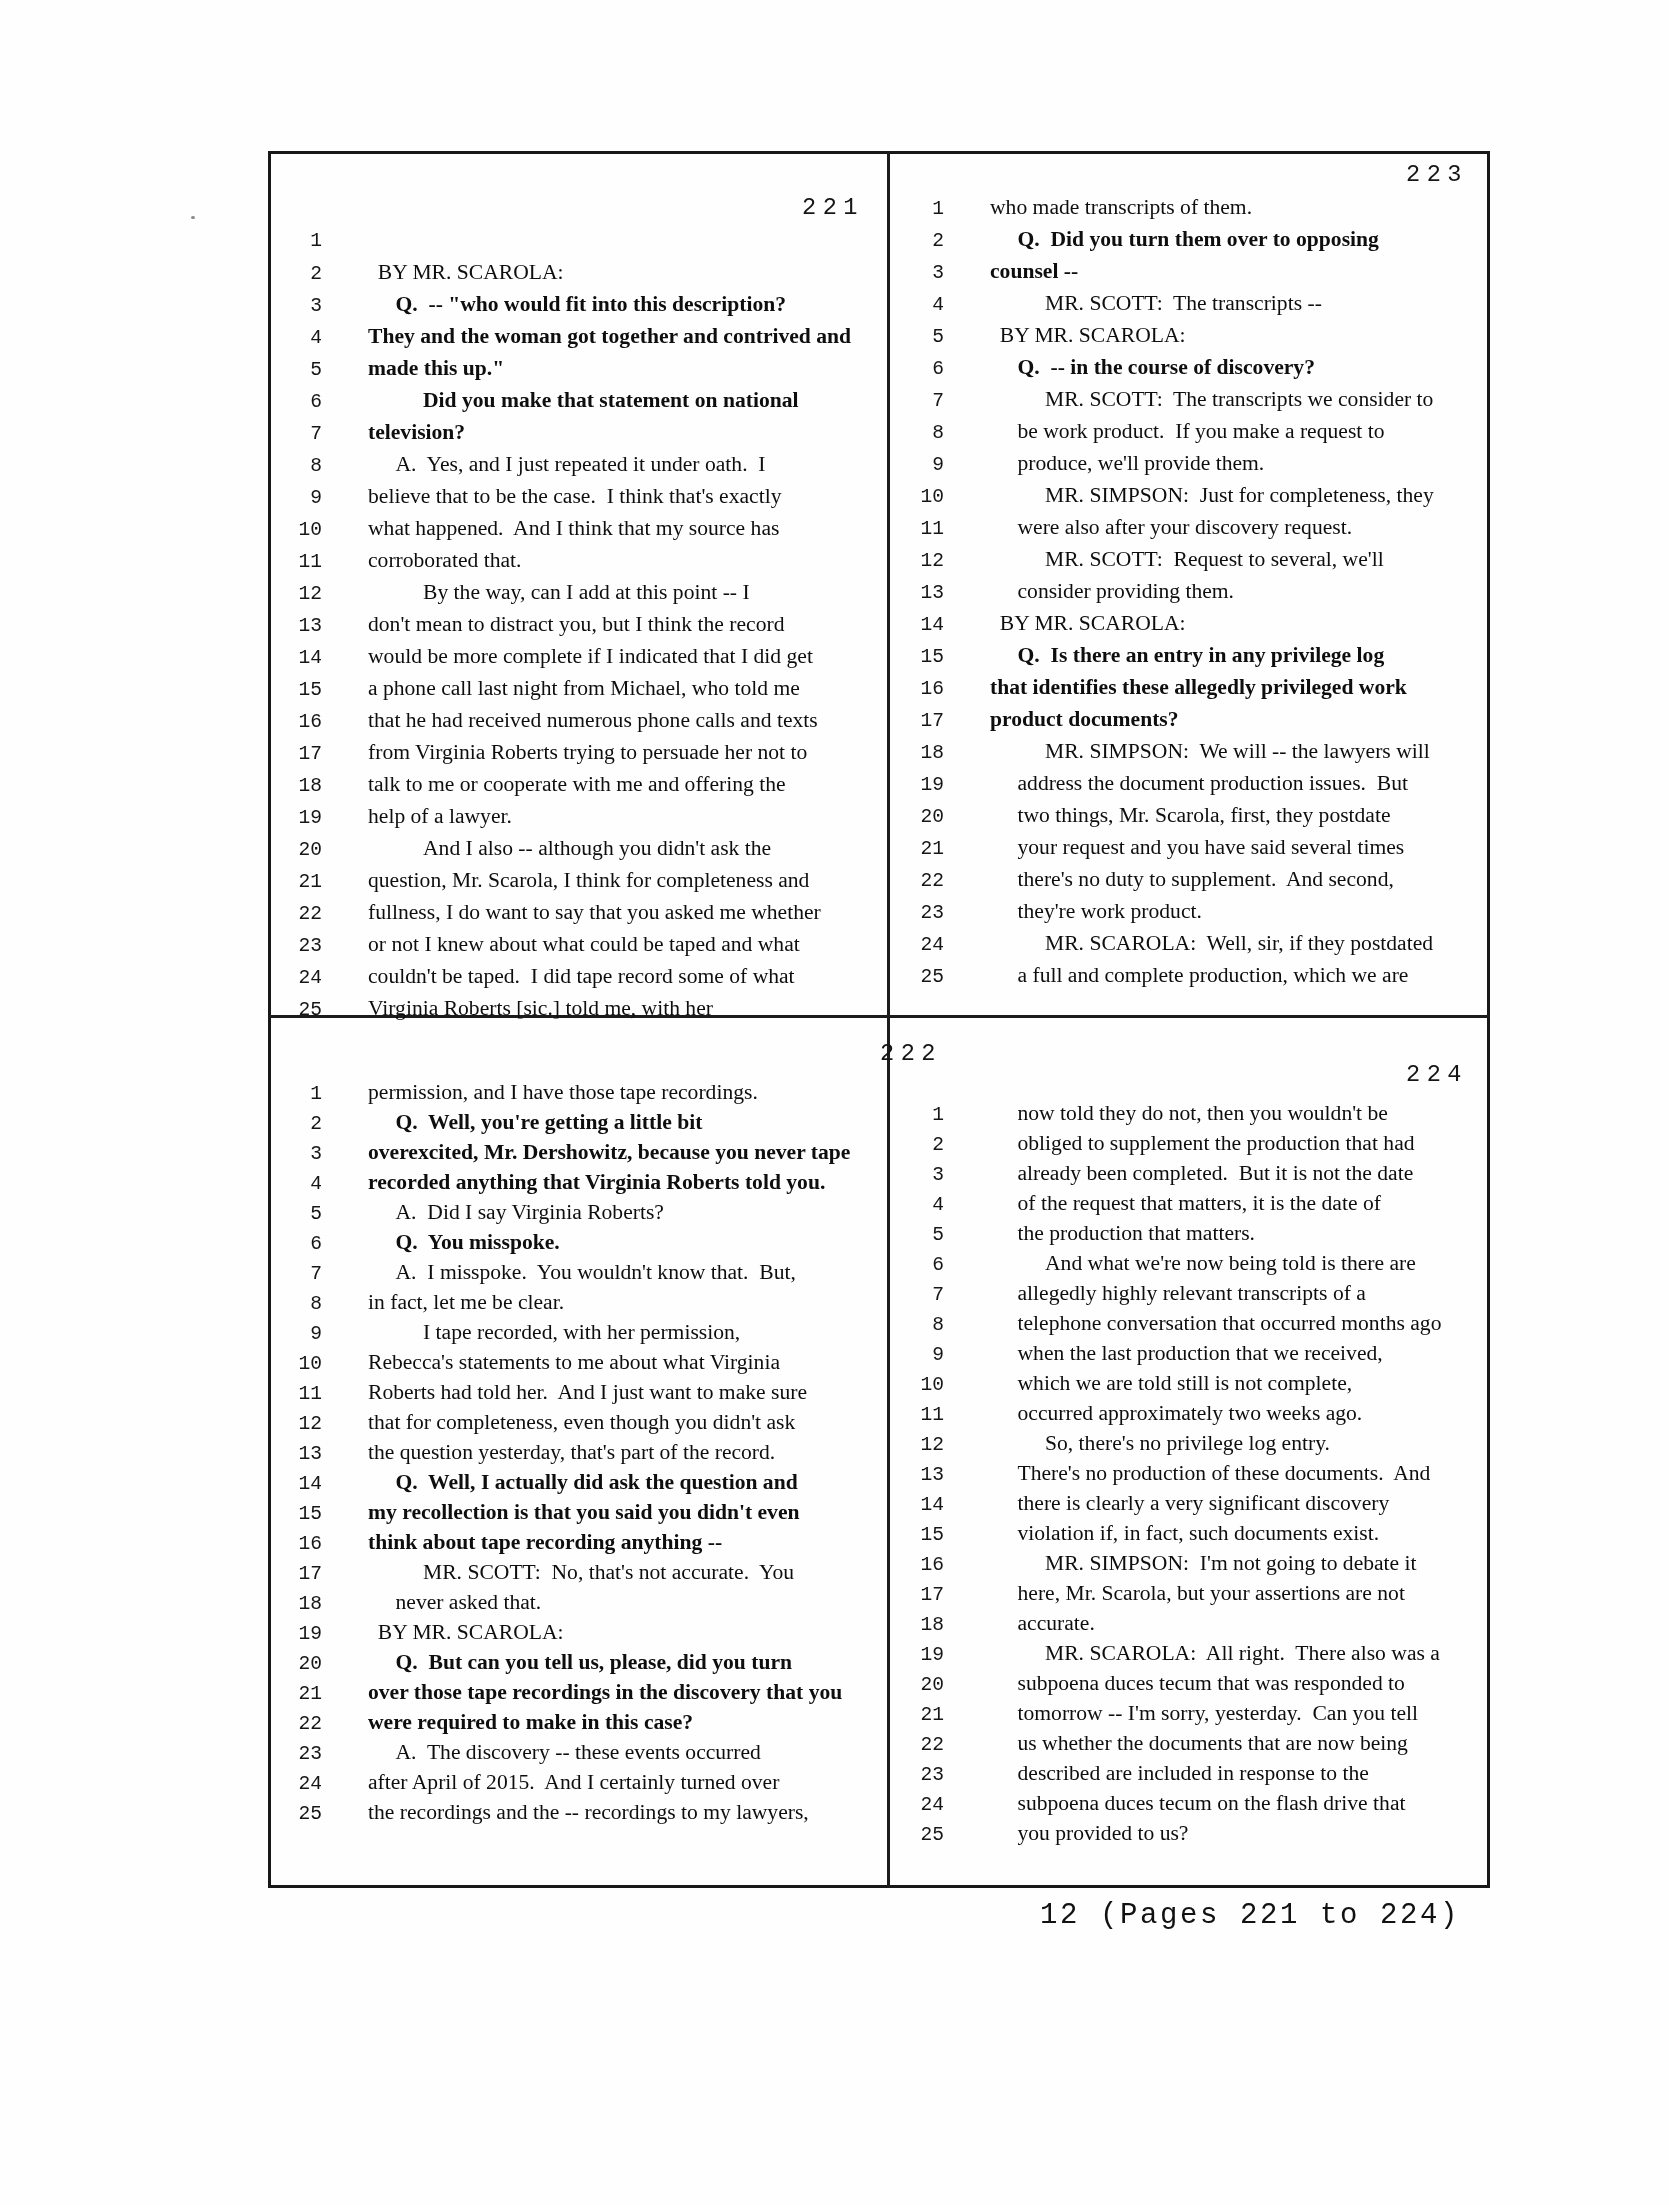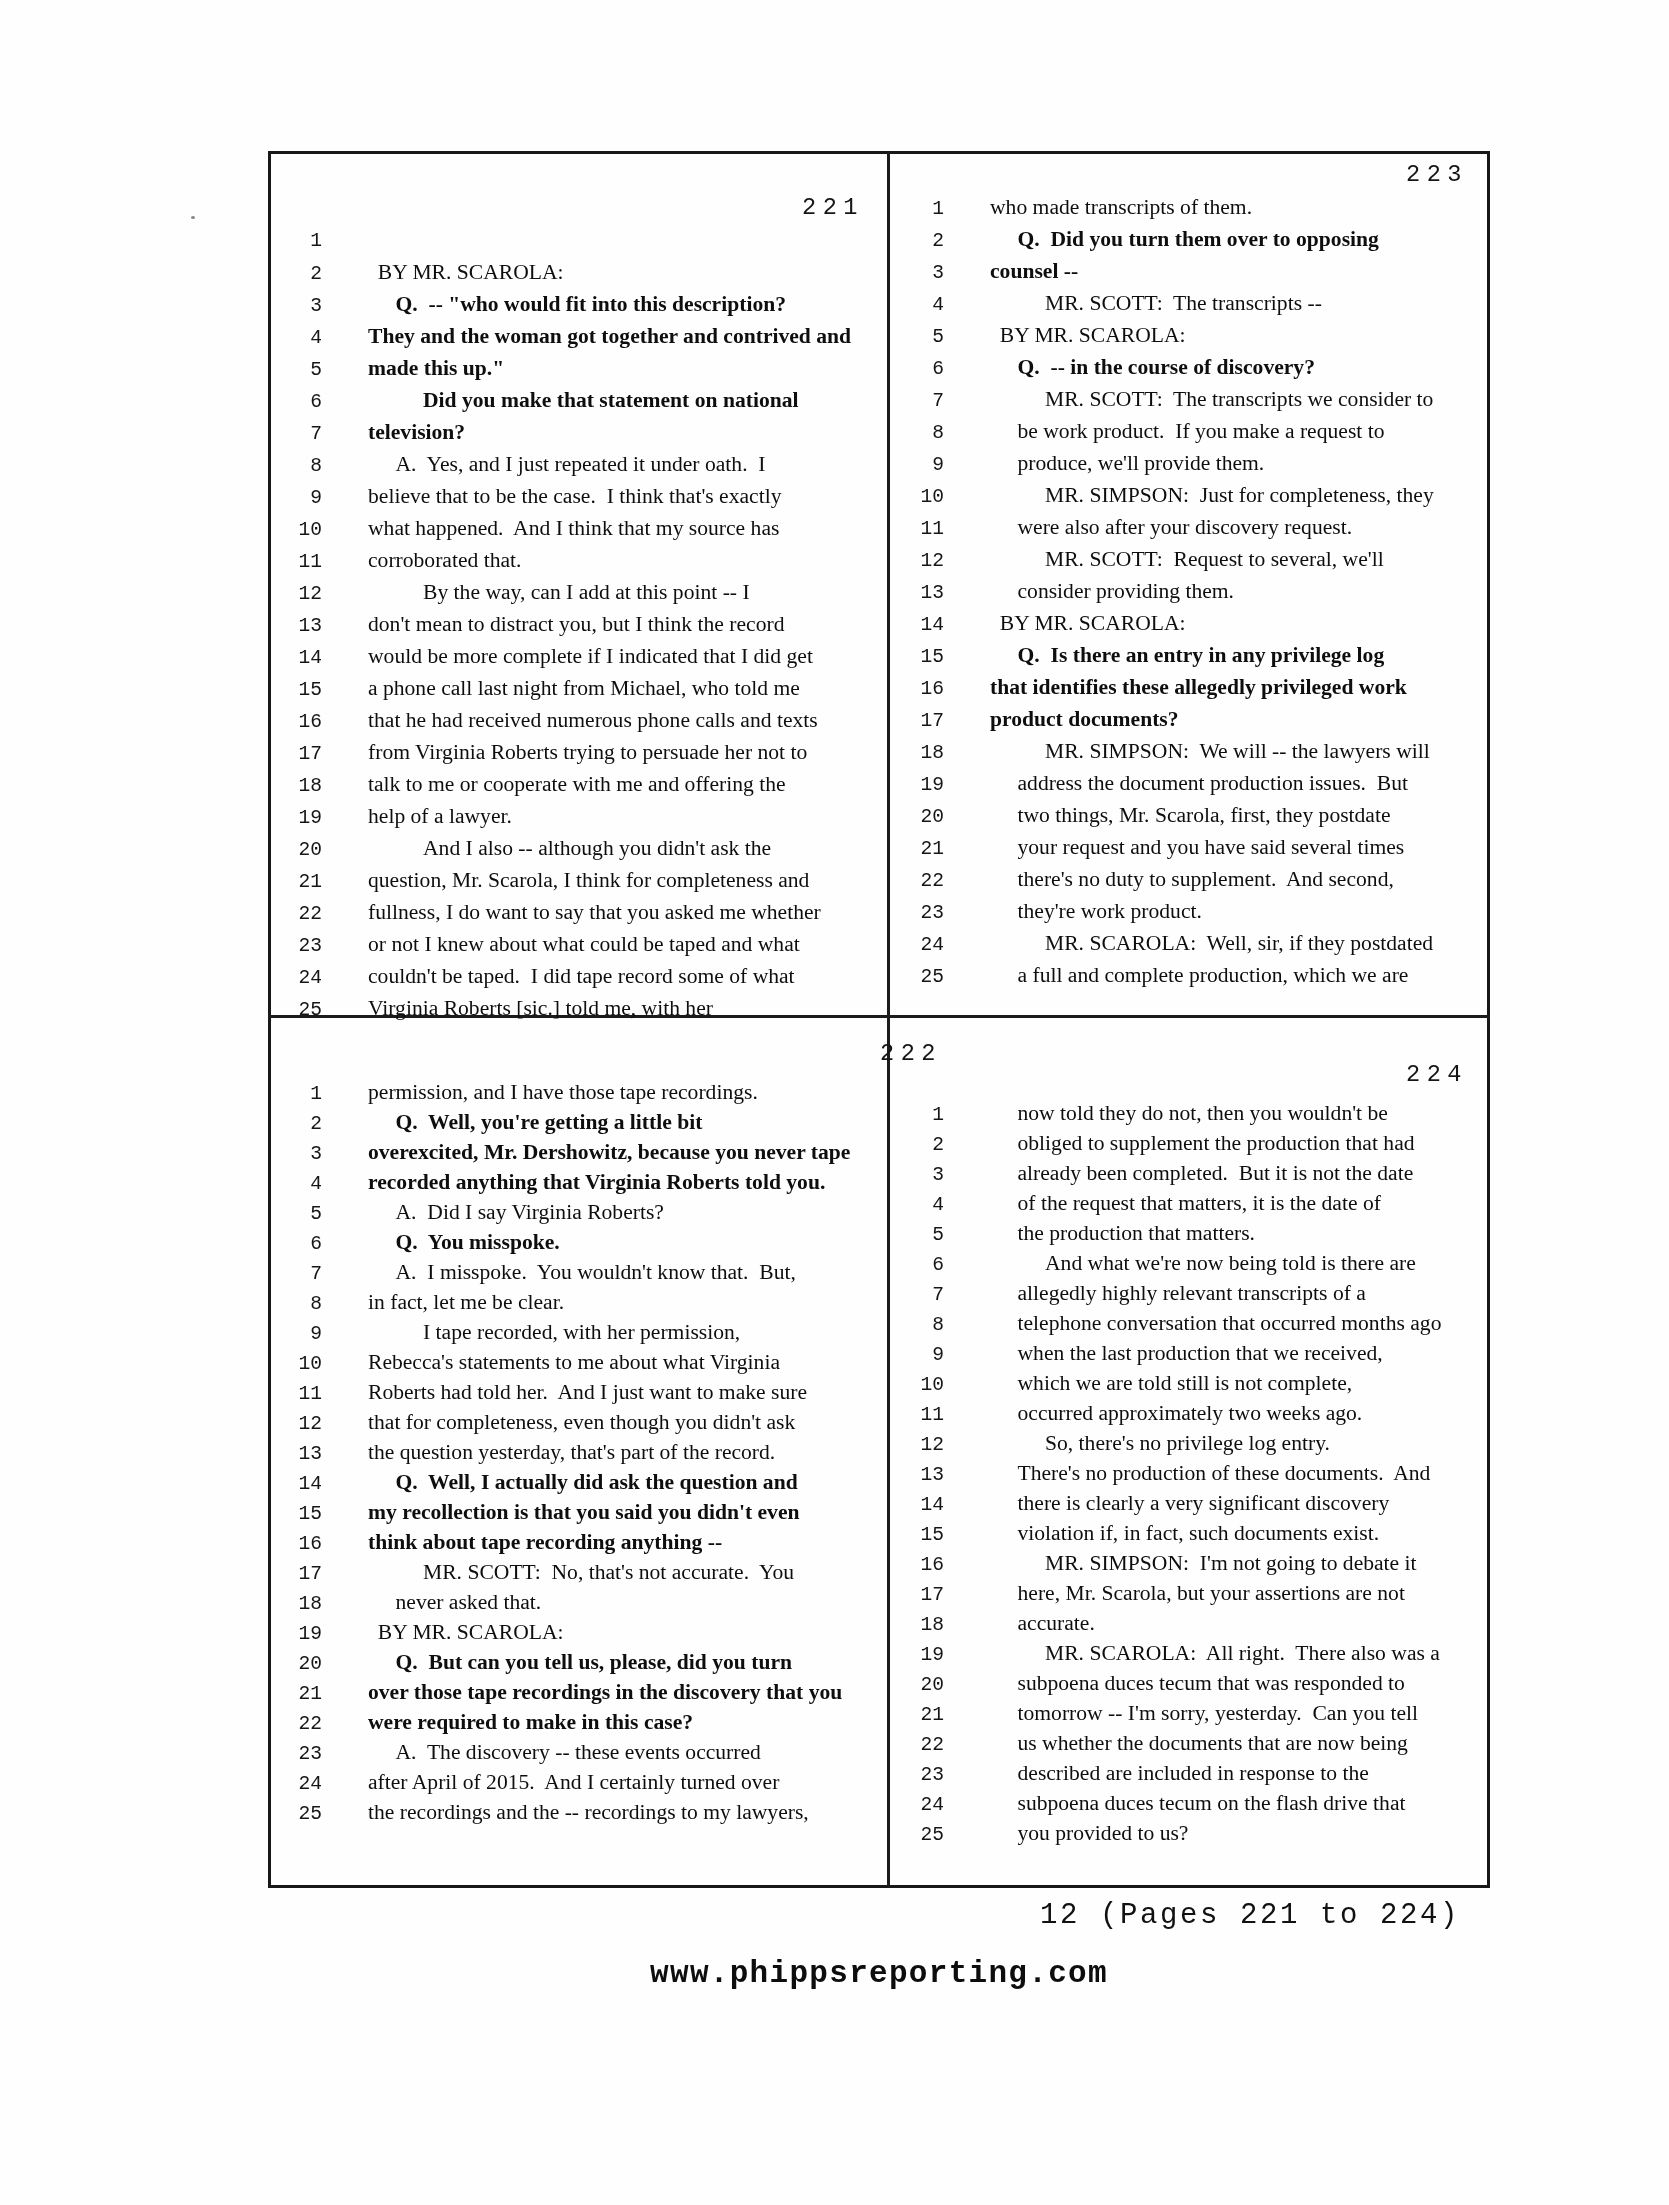--- a/index.html
+++ b/index.html
@@ -510,16 +510,15 @@
           <span class="ln-text i2">subpoena duces tecum on the flash drive that</span>
         </div>
         <div class="ln-row">
           <span class="ln-num">25</span>
           <span class="ln-text i2">you provided to us?</span>
         </div>
       </div>
   </section>
 
   <div class="footer-pageinfo">12 (Pages 221 to 224)</div>
-  <div class="footer-center footer-site">www.phippsreporting.com</div>
 
 </div>
 
 
 </body></html>

